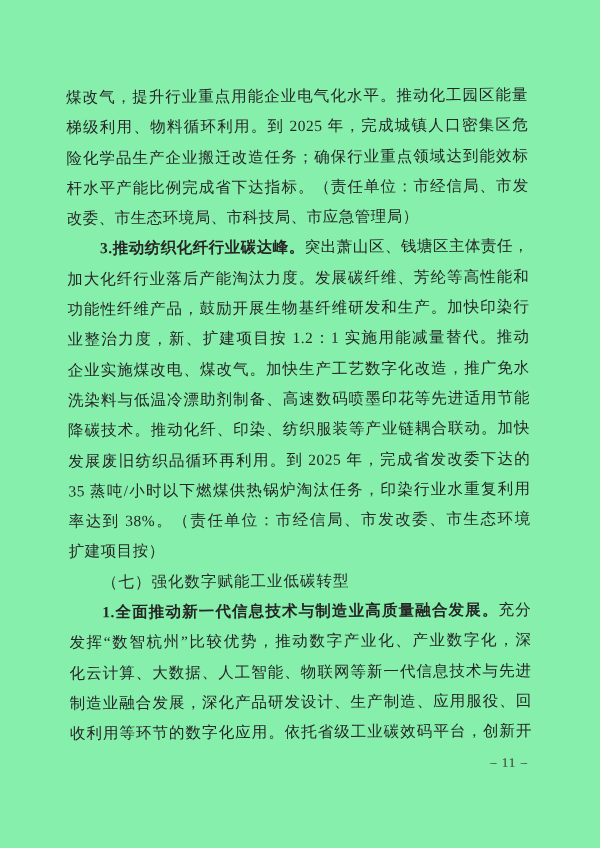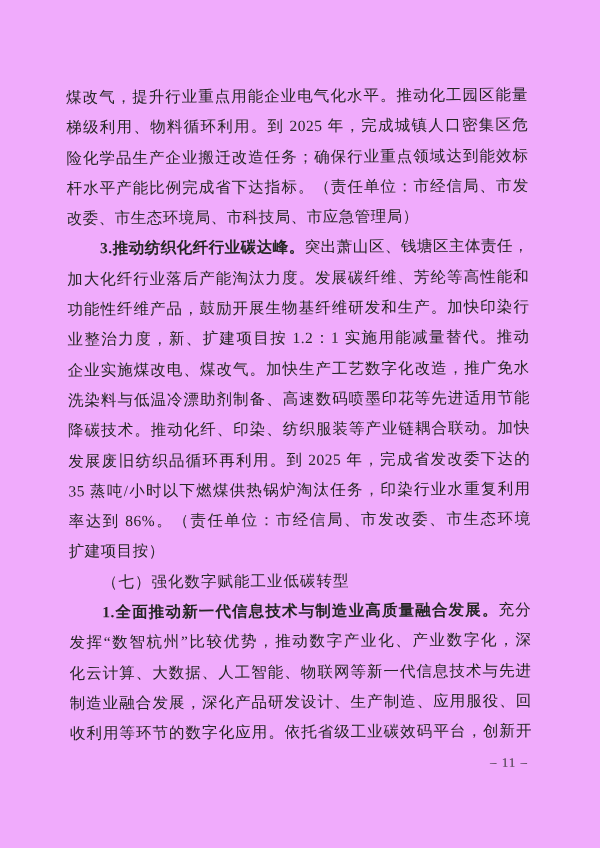--- a/index.html
+++ b/index.html
@@ -2,21 +2,21 @@
 <html><head>
 <meta charset="utf-8">
 <style>
   * { margin: 0; padding: 0; box-sizing: border-box; }
   html, body { width: 600px; height: 848px; }
   body { background: #e8e8e8; font-family: "Liberation Serif", "DejaVu Serif", serif; }
   .sheet {
     position: relative;
     width: 600px;
     height: 848px;
-    background: #f0abfc;
+    background: #86efac;
     overflow: hidden;
   }
   .doc-body {
     position: absolute;
     left: 68px;
     top: 81px;
     width: 462px;
     transform: rotate(-0.35deg);
     transform-origin: 50% 50%;
   }
@@ -59,21 +59,21 @@
       <div class="line last"><span class="kai">改委、市生态环境局、市科技局、市应急管理局）</span></div>
       <div class="line ind"><span class="b ">3.推动纺织化纤行业碳达峰。</span><span class="">突出萧山区、钱塘区主体责任，</span></div>
       <div class="line"><span class="">加大化纤行业落后产能淘汰力度。发展碳纤维、芳纶等高性能和</span></div>
       <div class="line"><span class="">功能性纤维产品，鼓励开展生物基纤维研发和生产。加快印染行</span></div>
       <div class="line"><span class="">业整治力度，新、扩建项目按 1.2：1 实施用能减量替代。推动</span></div>
       <div class="line"><span class="">企业实施煤改电、煤改气。加快生产工艺数字化改造，推广免水</span></div>
       <div class="line"><span class="">洗染料与低温冷漂助剂制备、高速数码喷墨印花等先进适用节能</span></div>
       <div class="line"><span class="">降碳技术。推动化纤、印染、纺织服装等产业链耦合联动。加快</span></div>
       <div class="line"><span class="">发展废旧纺织品循环再利用。到 2025 年，完成省发改委下达的</span></div>
       <div class="line"><span class="">35 蒸吨/小时以下燃煤供热锅炉淘汰任务，印染行业水重复利用</span></div>
-      <div class="line"><span class="">率达到 86%。</span><span class="kai">（责任单位：市经信局、市发改委、市生态环境局、</span></div>
+      <div class="line"><span class="">率达到 38%。</span><span class="kai">（责任单位：市经信局、市发改委、市生态环境局、</span></div>
       <div class="line last"><span class="kai">扩建项目按）</span></div>
       <div class="line ind last heading"><span class="kai">（七）强化数字赋能工业低碳转型</span></div>
       <div class="line ind"><span class="b ">1.全面推动新一代信息技术与制造业高质量融合发展。</span><span class="">充分</span></div>
       <div class="line"><span class="">发挥“数智杭州”比较优势，推动数字产业化、产业数字化，深</span></div>
       <div class="line"><span class="">化云计算、大数据、人工智能、物联网等新一代信息技术与先进</span></div>
       <div class="line"><span class="">制造业融合发展，深化产品研发设计、生产制造、应用服役、回</span></div>
       <div class="line"><span class="">收利用等环节的数字化应用。依托省级工业碳效码平台，创新开</span></div>
     </main>
   <div class="pagenum">– 11 –</div>
 </div>

